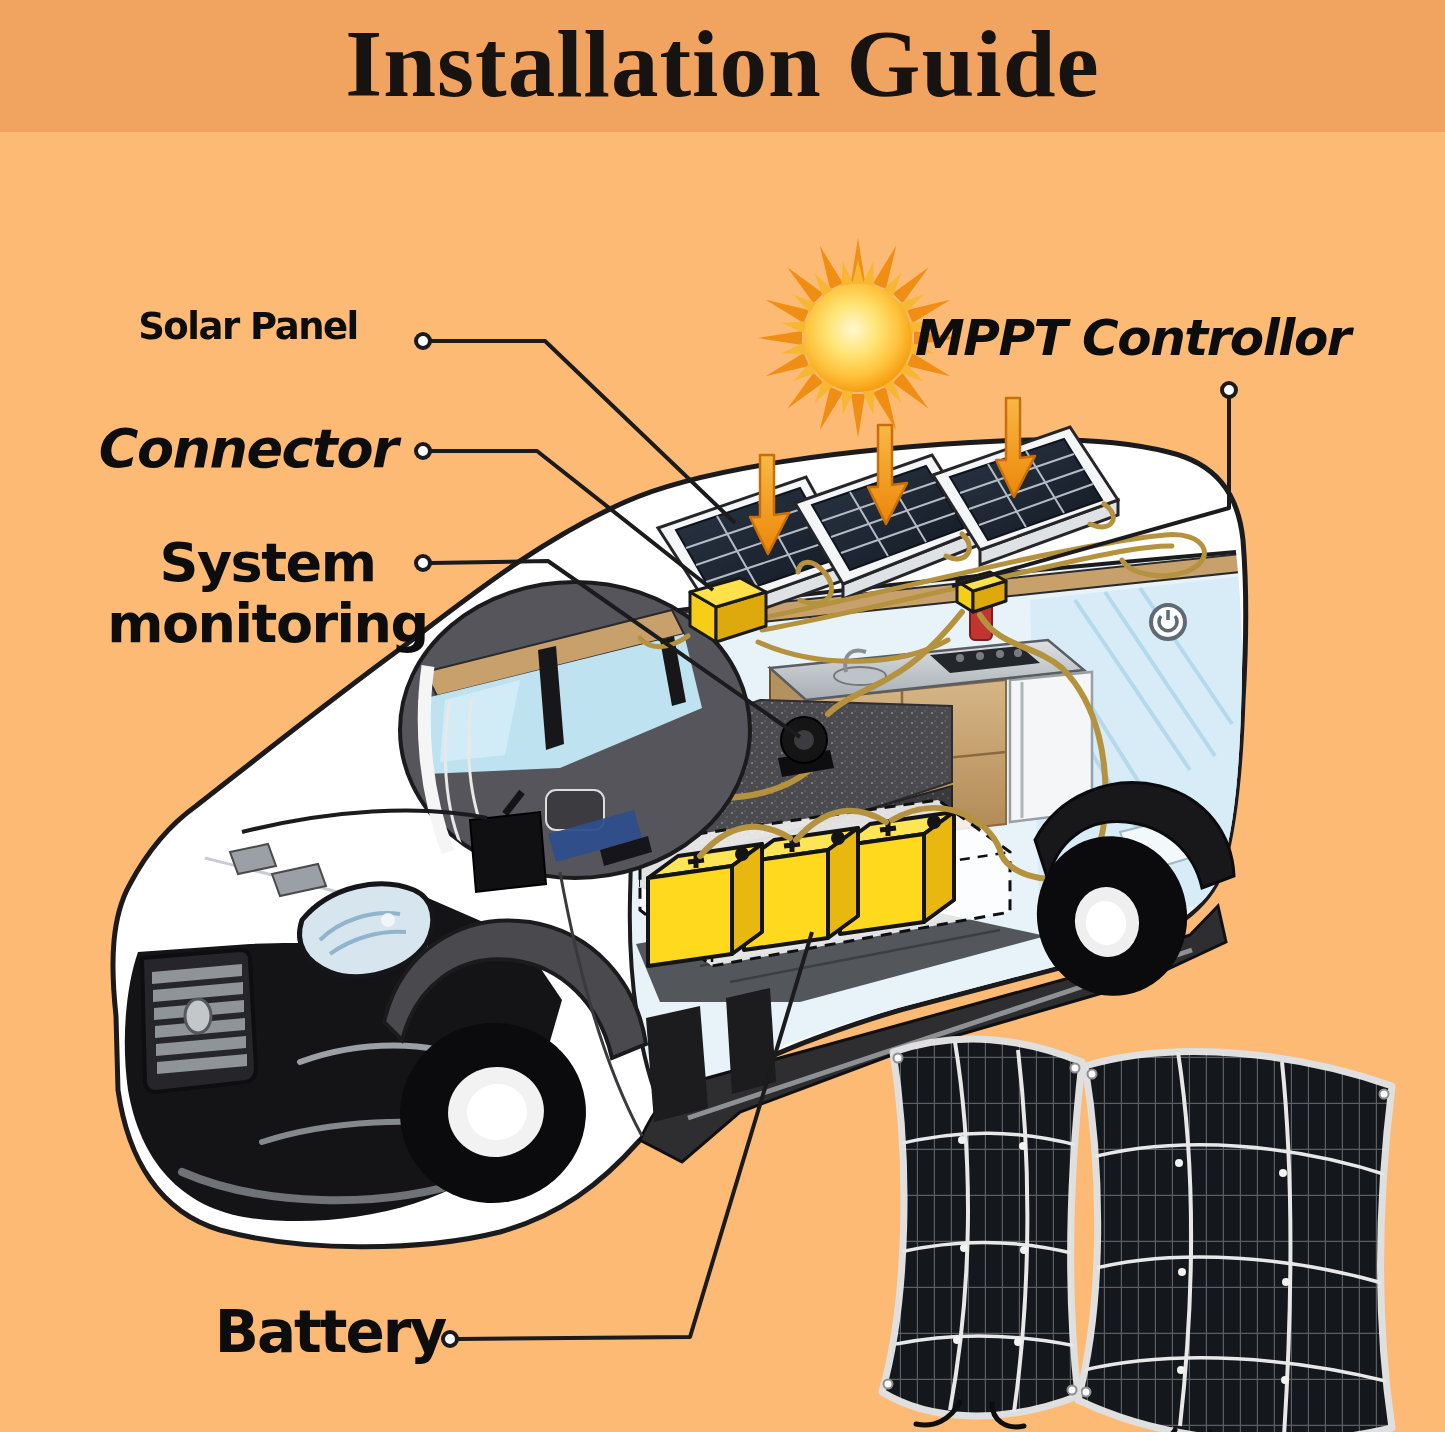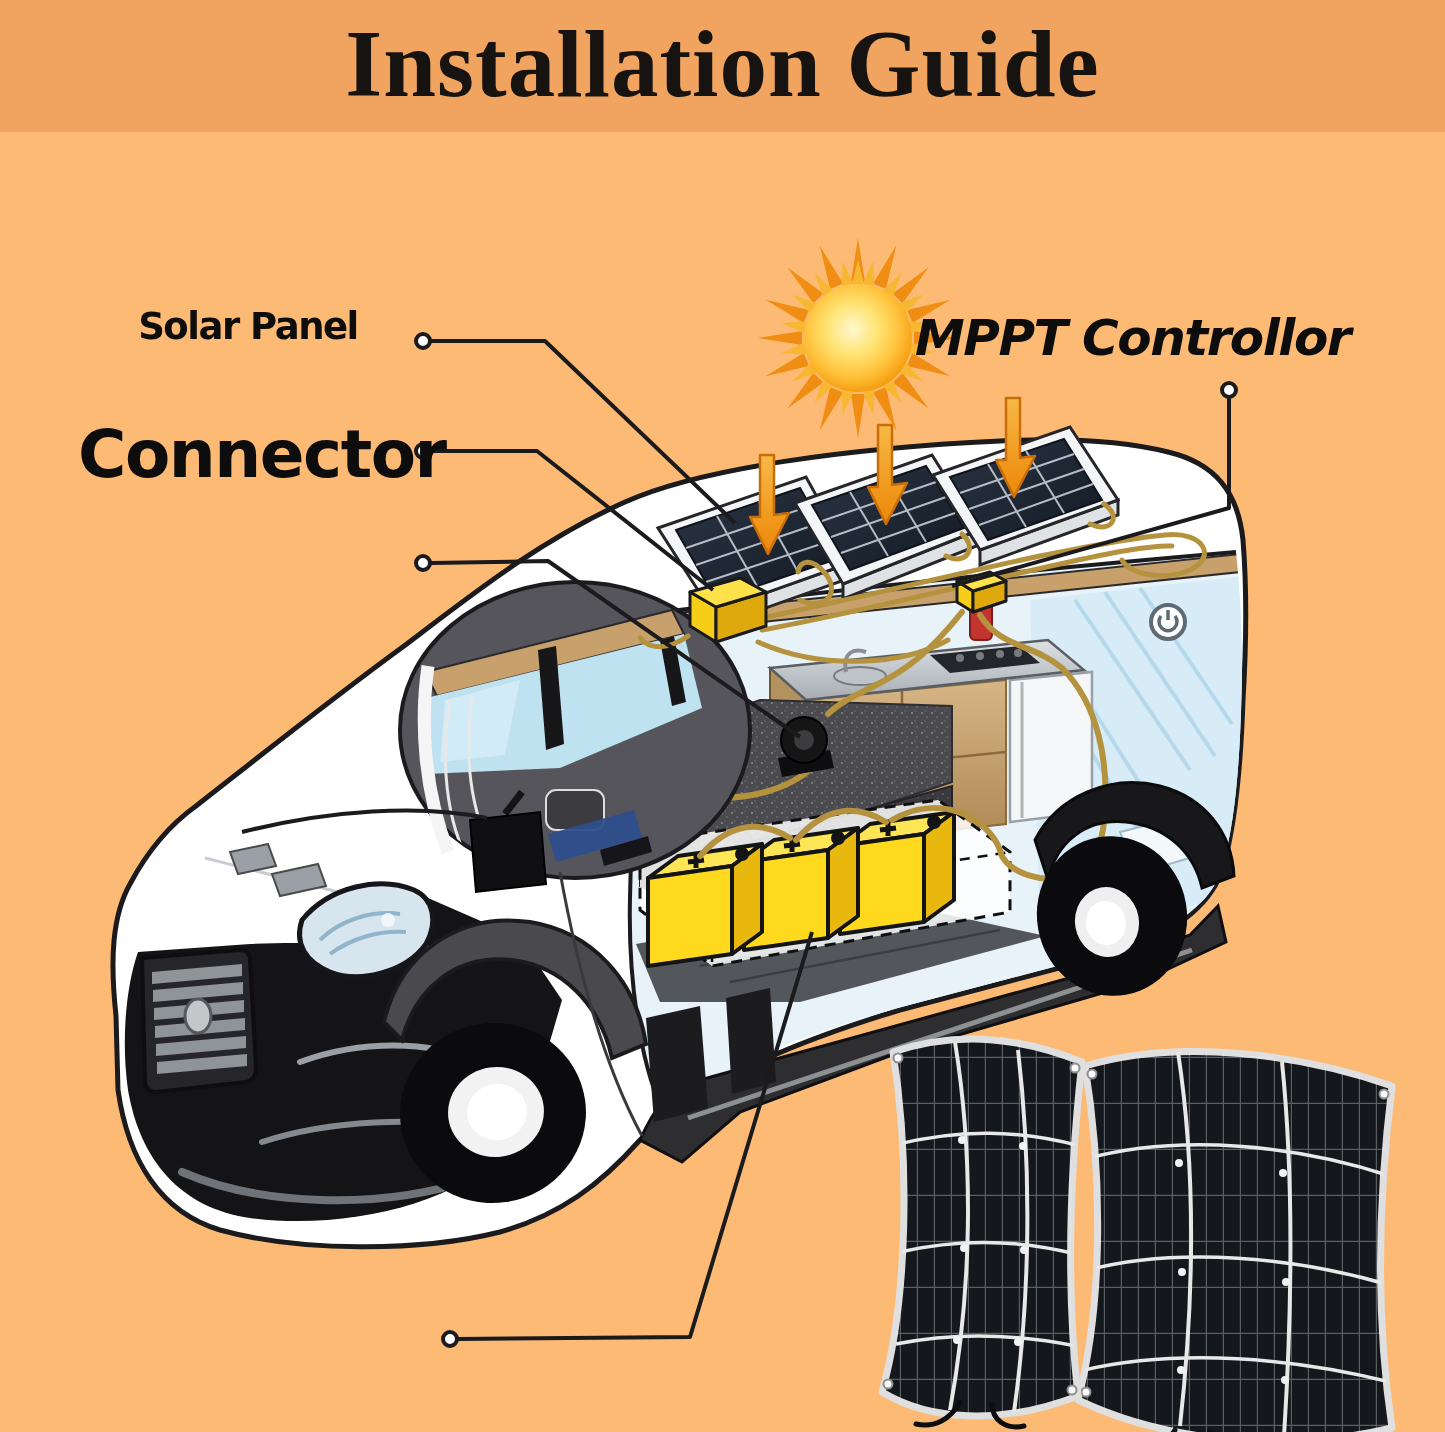--- a/index.html
+++ b/index.html
@@ -6,21 +6,21 @@
   .page{position:relative;width:1445px;height:1432px;background:#fdba74;overflow:hidden;
         font-family:"DejaVu Sans",sans-serif;padding-left:12px;}
   .banner{position:absolute;left:0;top:0;width:1445px;height:132px;background:#F1A45F;}
   .banner h1{margin:0;width:100%;text-align:center;line-height:128px;
         font-family:"Liberation Serif",serif;font-weight:800;font-size:95px;
         color:#171310;letter-spacing:1px;}
   .diagram-svg{position:absolute;left:0;top:0;width:1445px;height:1432px;}
   .lbl{position:absolute;font-weight:700;color:#0d0d0d;text-align:center;
        line-height:1.13;letter-spacing:-1.5px;z-index:5;}
   .lbl-solar{left:78px;top:306px;width:340px;font-size:37px;}
-  .lbl-connector{left:78px;top:418px;width:340px;font-size:66px;}
+  .lbl-connector{left:78px;top:418px;width:340px;font-size:54px;font-style:italic;}
   .lbl-system{left:95px;top:532px;width:345px;font-size:54px;}
   .lbl-mppt{left:905px;top:310px;width:455px;font-size:50px;font-style:italic;}
   .lbl-battery{left:185px;top:1300px;width:290px;font-size:58px;letter-spacing:-2px;}
 </style>
 </head>
 <body>
 
 <div class="page">
 
   <div class="banner">
@@ -447,15 +447,17 @@
           <path d="M992,1404 C992,1420 1006,1430 1024,1426"></path>
           <path d="M1175,1430 C1166,1444 1150,1448 1134,1444"></path>
           <path d="M1210,1432 C1212,1446 1226,1452 1242,1448"></path>
         </g>
       </g>
     </g>
   </svg>
 
   <div class="lbl lbl-solar">Solar Panel</div>
   <div class="lbl lbl-connector">Connector</div>
+  <div class="lbl lbl-system">System monitoring</div>
   <div class="lbl lbl-mppt">MPPT Controllor</div>
+  <div class="lbl lbl-battery">Battery</div>
 
 </div>
 
 </body></html>

